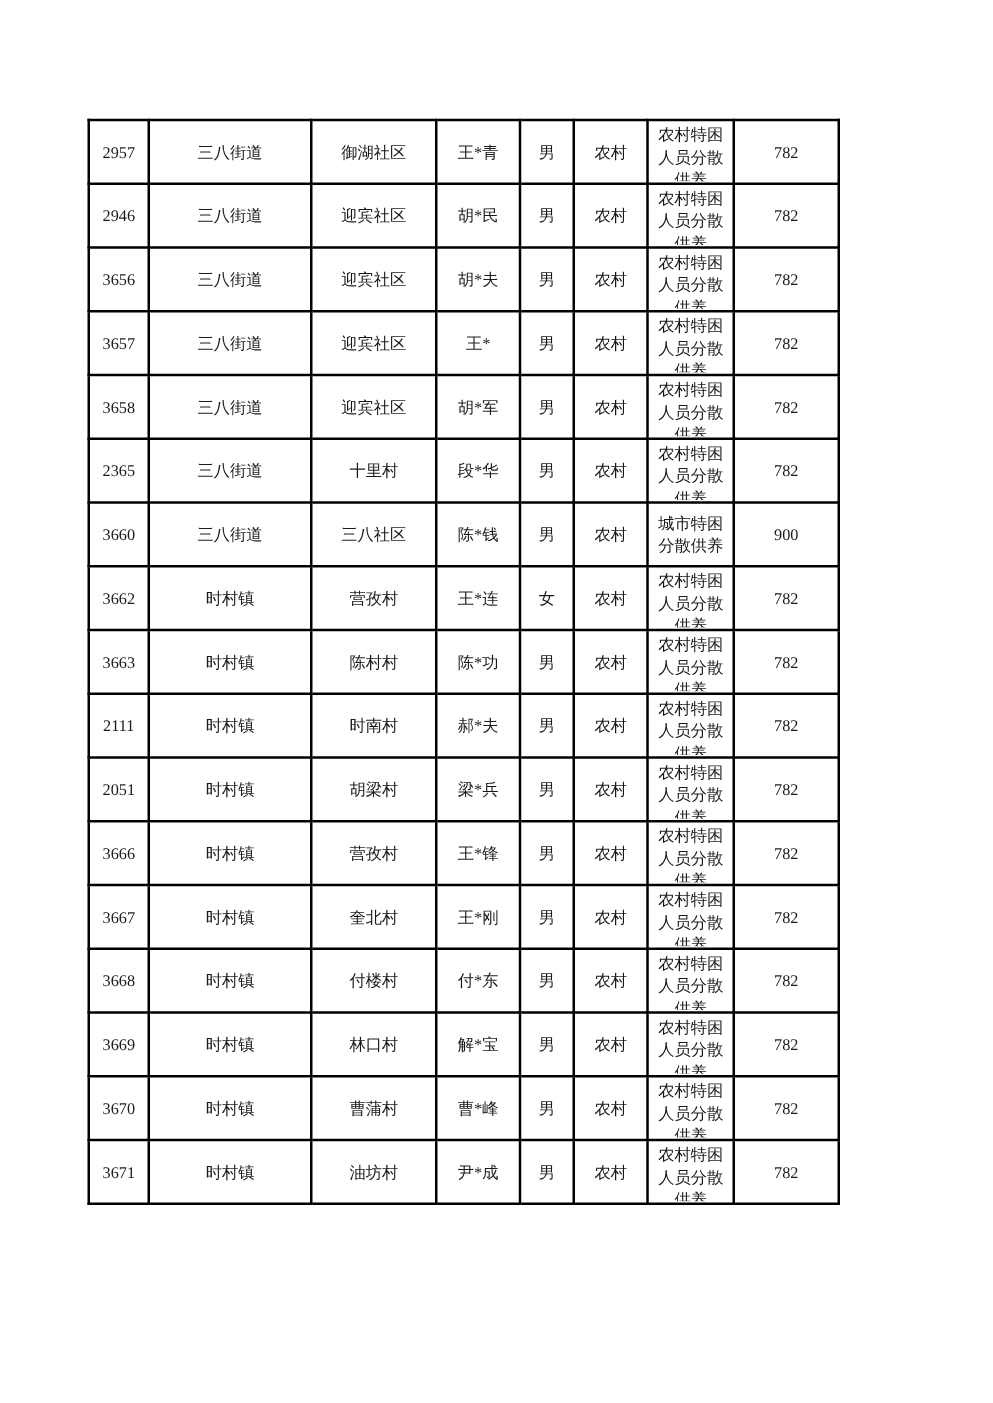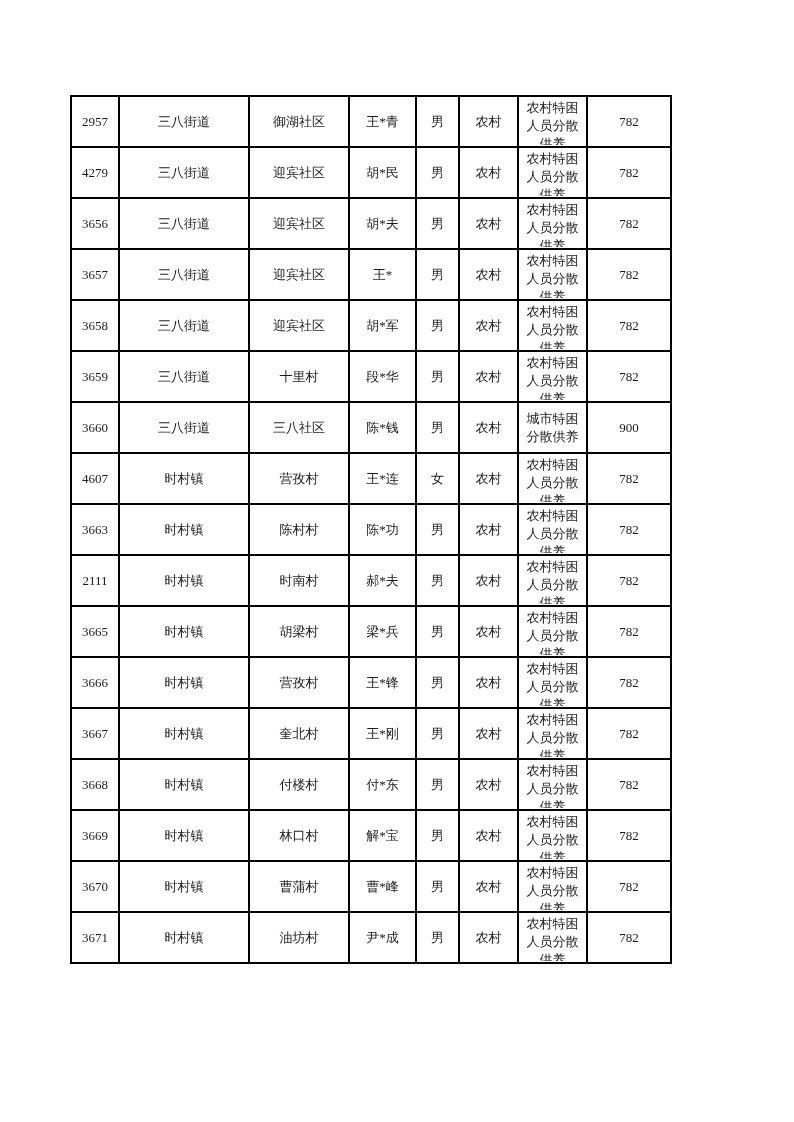--- a/index.html
+++ b/index.html
@@ -85,21 +85,21 @@
           <td class="support-td">
             <div class="type-box clip">
               <div class="tline">农村特困</div>
               <div class="tline">人员分散</div>
               <div class="tline">供养</div>
             </div>
           </td>
           <td>782</td>
         </tr>
         <tr>
-          <td>4279</td>
+          <td>2946</td>
           <td>三八街道</td>
           <td>迎宾社区</td>
           <td>胡*民</td>
           <td>男</td>
           <td>农村</td>
           <td class="support-td">
             <div class="type-box clip">
               <div class="tline">农村特困</div>
               <div class="tline">人员分散</div>
               <div class="tline">供养</div>
@@ -149,21 +149,21 @@
           <td class="support-td">
             <div class="type-box clip">
               <div class="tline">农村特困</div>
               <div class="tline">人员分散</div>
               <div class="tline">供养</div>
             </div>
           </td>
           <td>782</td>
         </tr>
         <tr>
-          <td>3659</td>
+          <td>2365</td>
           <td>三八街道</td>
           <td>十里村</td>
           <td>段*华</td>
           <td>男</td>
           <td>农村</td>
           <td class="support-td">
             <div class="type-box clip">
               <div class="tline">农村特困</div>
               <div class="tline">人员分散</div>
               <div class="tline">供养</div>
@@ -180,21 +180,21 @@
           <td>农村</td>
           <td class="support-td">
             <div class="type-box fit">
               <div class="tline">城市特困</div>
               <div class="tline">分散供养</div>
             </div>
           </td>
           <td>900</td>
         </tr>
         <tr>
-          <td>4607</td>
+          <td>3662</td>
           <td>时村镇</td>
           <td>营孜村</td>
           <td>王*连</td>
           <td>女</td>
           <td>农村</td>
           <td class="support-td">
             <div class="type-box clip">
               <div class="tline">农村特困</div>
               <div class="tline">人员分散</div>
               <div class="tline">供养</div>
@@ -228,21 +228,21 @@
           <td class="support-td">
             <div class="type-box clip">
               <div class="tline">农村特困</div>
               <div class="tline">人员分散</div>
               <div class="tline">供养</div>
             </div>
           </td>
           <td>782</td>
         </tr>
         <tr>
-          <td>3665</td>
+          <td>2051</td>
           <td>时村镇</td>
           <td>胡梁村</td>
           <td>梁*兵</td>
           <td>男</td>
           <td>农村</td>
           <td class="support-td">
             <div class="type-box clip">
               <div class="tline">农村特困</div>
               <div class="tline">人员分散</div>
               <div class="tline">供养</div>

